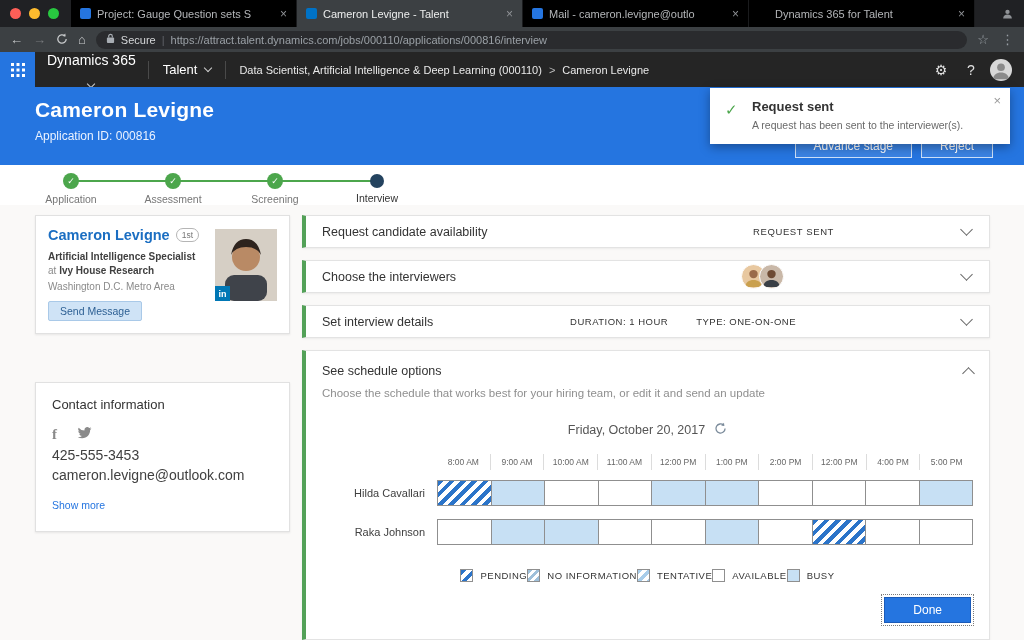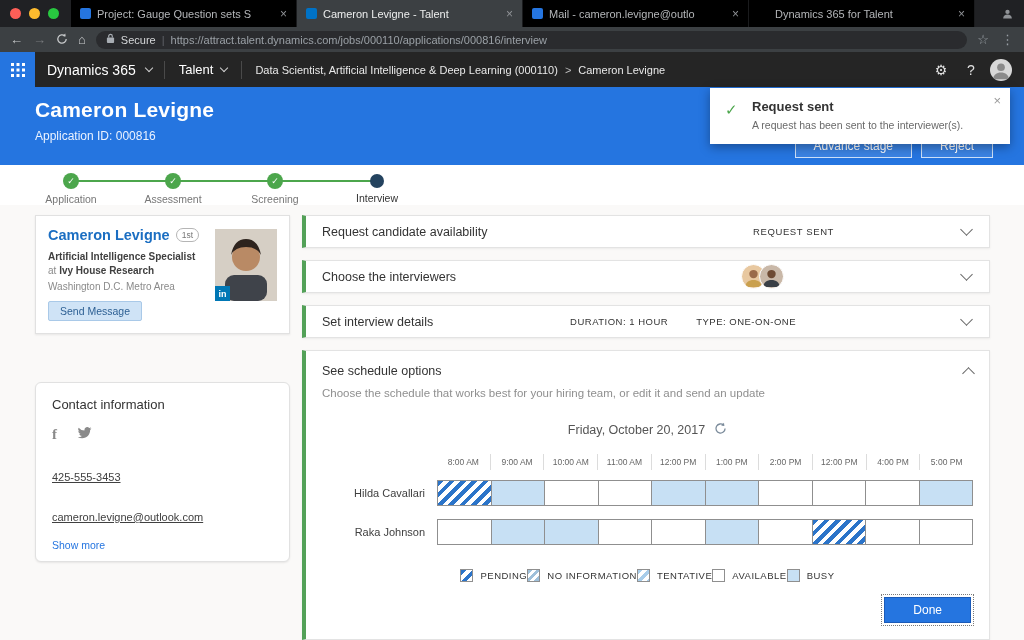--- a/index.html
+++ b/index.html
@@ -29,21 +29,21 @@
   .address { flex: 1; height: 18px; background: #2a2b2e; border-radius: 9px; display: flex;
              align-items: center; gap: 6px; padding: 0 10px; font-size: 11px; color: #9aa0a6; overflow: hidden; }
   .secure { color: #d5d7d9; }
   .addr-div { color: #5f6368; }
   .url-text { white-space: nowrap; overflow: hidden; }
   .urlbar-end { display: flex; gap: 12px; align-items: center; color: #9aa0a6; font-size: 13px; }
 
   
   .appbar { height: 35px; background: #252525; display: flex; align-items: center; color: #fff; }
   .waffle { width: 35px; height: 35px; background: #2575e0; display: flex; align-items: center; justify-content: center; flex: 0 0 35px; }
-  .brand { font-size: 14px; padding: 0 12px; display: flex; align-items: center; gap: 10px; }
+  .brand { font-size: 14px; padding: 0 12px; display: flex; align-items: center; gap: 16px; flex-direction: column; }
   .appname { font-size: 13px; padding: 0 14px; display: flex; align-items: center; gap: 8px; }
   .vdiv { width: 1px; height: 18px; background: #4a4a4a; }
   .chev-sm { width: 6px; height: 6px; border-right: 1.4px solid #cfcfcf; border-bottom: 1.4px solid #cfcfcf; transform: rotate(45deg); margin-top: -3px; }
   .breadcrumb { font-size: 11px; color: #e9e9e9; display: flex; align-items: center; gap: 7px; padding-left: 13px; }
   .crumb-sep { color: #bdbdbd; }
   .appbar-spacer { flex: 1; }
   .appbar-ic { width: 30px; text-align: center; color: #e0e0e0; font-size: 14px; }
   .user-circle { width: 22px; height: 22px; border-radius: 50%; background: #d8d8d8; overflow: hidden; margin: 0 12px 0 4px; }
 
   
@@ -90,25 +90,25 @@
   .cand-badge { font-size: 8.5px; color: #777; border: 1px solid #b5b5b5; border-radius: 8px; padding: 0 5px; line-height: 12px; }
   .cand-title { font-size: 10px; font-weight: bold; color: #404040; margin-top: 7px; width: 150px; line-height: 1.4; }
   .cand-title .at { font-weight: normal; color: #8a8a8a; }
   .cand-loc { font-size: 10px; color: #8a8a8a; margin-top: 3px; }
   .send-btn { margin-top: 9px; font-size: 10.5px; color: #2c5f93; background: #cfe3f6; border: 1px solid #a9c9e8;
               padding: 3px 11px; border-radius: 2px; font-family: inherit; }
   .photo { position: absolute; right: 12px; top: 13px; width: 62px; height: 72px; }
   .in-badge { position: absolute; left: 0; bottom: 0; width: 15px; height: 15px; background: #0077b5; color: #fff;
               font-size: 9px; font-weight: bold; display: flex; align-items: center; justify-content: center; }
 
-  .contact-card { margin-top: 48px; padding: 14px 16px 8px; border-radius: 6px; }
+  .contact-card { margin-top: 48px; padding: 14px 16px 18px; }
   .contact-h { font-size: 13px; color: #333; }
   .soc { display: flex; gap: 20px; margin-top: 13px; align-items: center; }
   .soc-fb { font-size: 15px; font-weight: bold; color: #8a8a8a; font-family: "Liberation Serif", serif; }
-  .contact-link { display: block; font-size: 11px; color: #404040; text-decoration: underline; margin-top: 28px; }
+  .contact-link { display: block; font-size: 14px; color: #404040; margin-top: 4px; }
   .show-more { display: inline-block; font-size: 10.5px; color: #2575e0; margin-top: 16px; text-decoration: none; }
 
   
   .right-col { flex: 1; display: flex; flex-direction: column; gap: 12px; }
   .acc-row { background: #fff; border: 1px solid #e3e3e3; border-left: 4px solid #53a158;
              box-shadow: 0 1px 2px rgba(0,0,0,.06); height: 33px; display: flex; align-items: center; padding: 0 18px 0 16px; }
   .acc-title { font-size: 12.5px; color: #333; }
   .acc-mid { margin-left: auto; display: flex; align-items: center; }
   .status { font-size: 9.5px; color: #333; letter-spacing: .6px; margin-right: 128px; }
   .ivr-avatars { margin-right: 178px; display: flex; }

